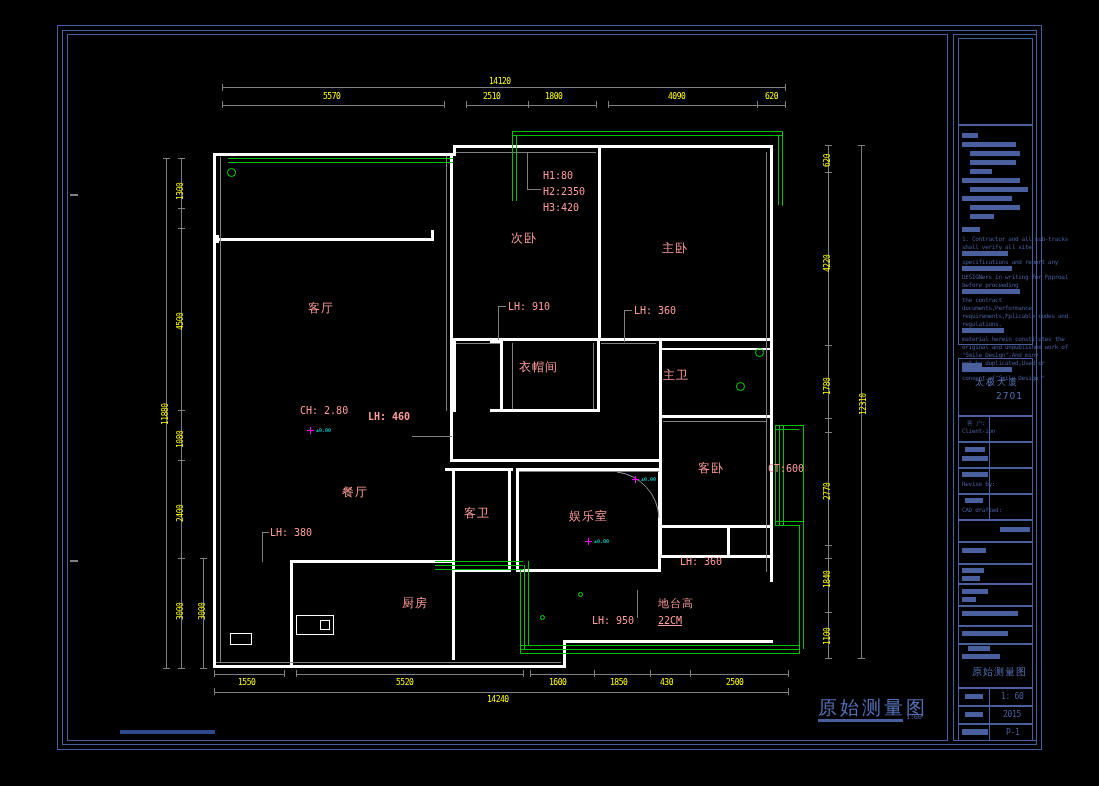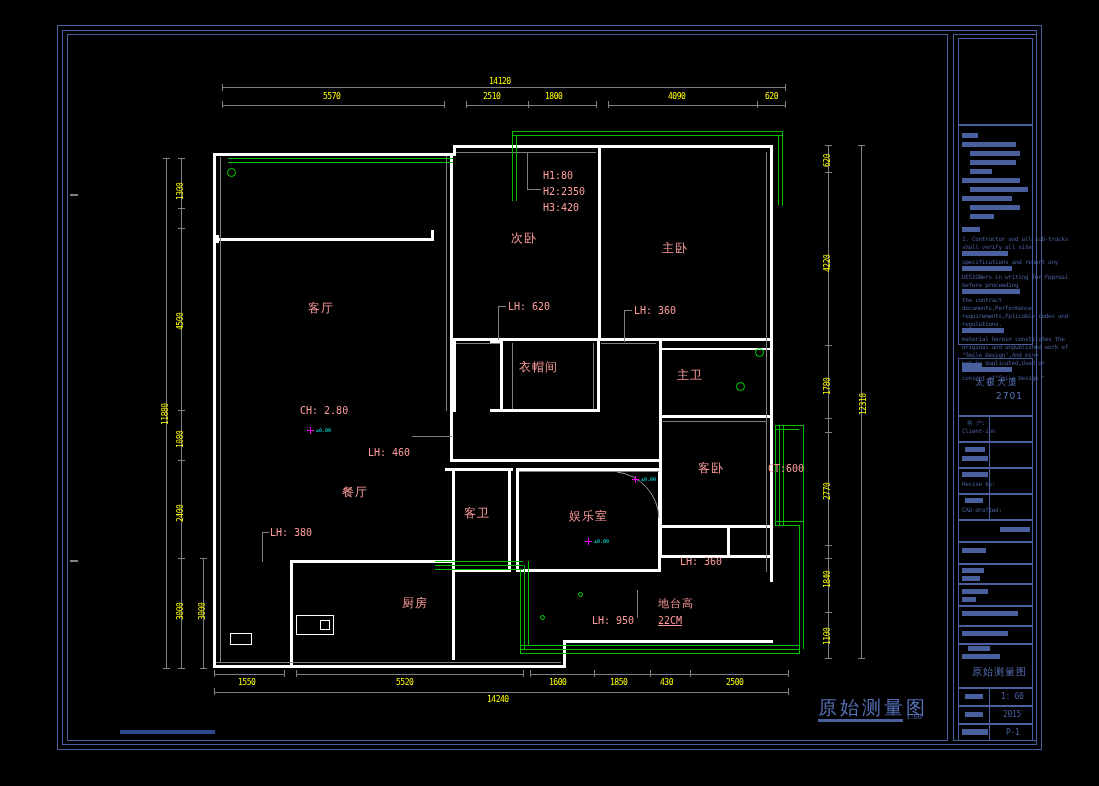--- a/index.html
+++ b/index.html
@@ -263,43 +263,43 @@
   <div class="lnq" style="left:861px; top:145px; width:1px; height:513px;"></div>
   <div class="tickv" style="left:858px; top:145px;"></div>
   <div class="tickv" style="left:858px; top:658px;"></div>
   <div class="t dimv" style="left:860px; top:415px;">12310</div>
 
   <div class="t room" style="left:308px; top:302px;">客厅</div>
   <div class="t room" style="left:342px; top:486px;">餐厅</div>
   <div class="t room" style="left:511px; top:232px;">次卧</div>
   <div class="t room" style="left:662px; top:242px;">主卧</div>
   <div class="t room" style="left:519px; top:361px;">衣帽间</div>
-  <div class="t room" style="left:677px; top:369px;text-align:right;">主卫</div>
+  <div class="t room" style="left:663px; top:369px;text-align:right;">主卫</div>
   <div class="t room" style="left:464px; top:507px;text-align:center;">客卫</div>
   <div class="t room" style="left:569px; top:510px;">娱乐室</div>
   <div class="t room" style="left:698px; top:462px;">客卧</div>
   <div class="t room" style="left:402px; top:597px;">厨房</div>
 
   <div class="t note" style="left:543px; top:171px;">H1:80</div>
   <div class="t note" style="left:543px; top:187px;">H2:2350</div>
   <div class="t note" style="left:543px; top:203px;">H3:420</div>
 
   <div class="lnq" style="left:527px; top:189px; width:14px; height:1px;"></div>
   <div class="lnq" style="left:527px; top:152px; width:1px; height:38px;"></div>
 
-  <div class="t note" style="left:508px; top:302px;">LH: 620</div>
+  <div class="t note" style="left:508px; top:302px;">LH: 910</div>
   <div class="lnq" style="left:498px; top:306px; width:8px; height:1px;"></div>
   <div class="lnq" style="left:498px; top:306px; width:1px; height:34px;"></div>
 
   <div class="t note" style="left:634px; top:306px;">LH: 360</div>
   <div class="lnq" style="left:624px; top:310px; width:8px; height:1px;"></div>
   <div class="lnq" style="left:624px; top:310px; width:1px; height:32px;"></div>
 
   <div class="t note" style="left:300px; top:406px;">CH: 2.80</div>
-  <div class="t note" style="left:368px; top:448px;">LH: 460</div>
+  <div class="t note" style="left:368px; top:412px;font-weight:bold;">LH: 460</div>
   <div class="lnq" style="left:412px; top:436px; width:40px; height:1px;"></div>
 
   <div class="t note" style="left:270px; top:528px;">LH: 380</div>
   <div class="lnq" style="left:262px; top:532px; width:7px; height:1px;"></div>
   <div class="lnq" style="left:262px; top:532px; width:1px; height:30px;"></div>
 
   <div class="t note" style="left:768px; top:464px;">CT:600</div>
   <div class="t note" style="left:680px; top:557px;">LH: 360</div>
   <div class="t note" style="left:592px; top:616px;">LH: 950</div>
   <div class="lnq" style="left:637px; top:590px; width:1px; height:28px;"></div>

